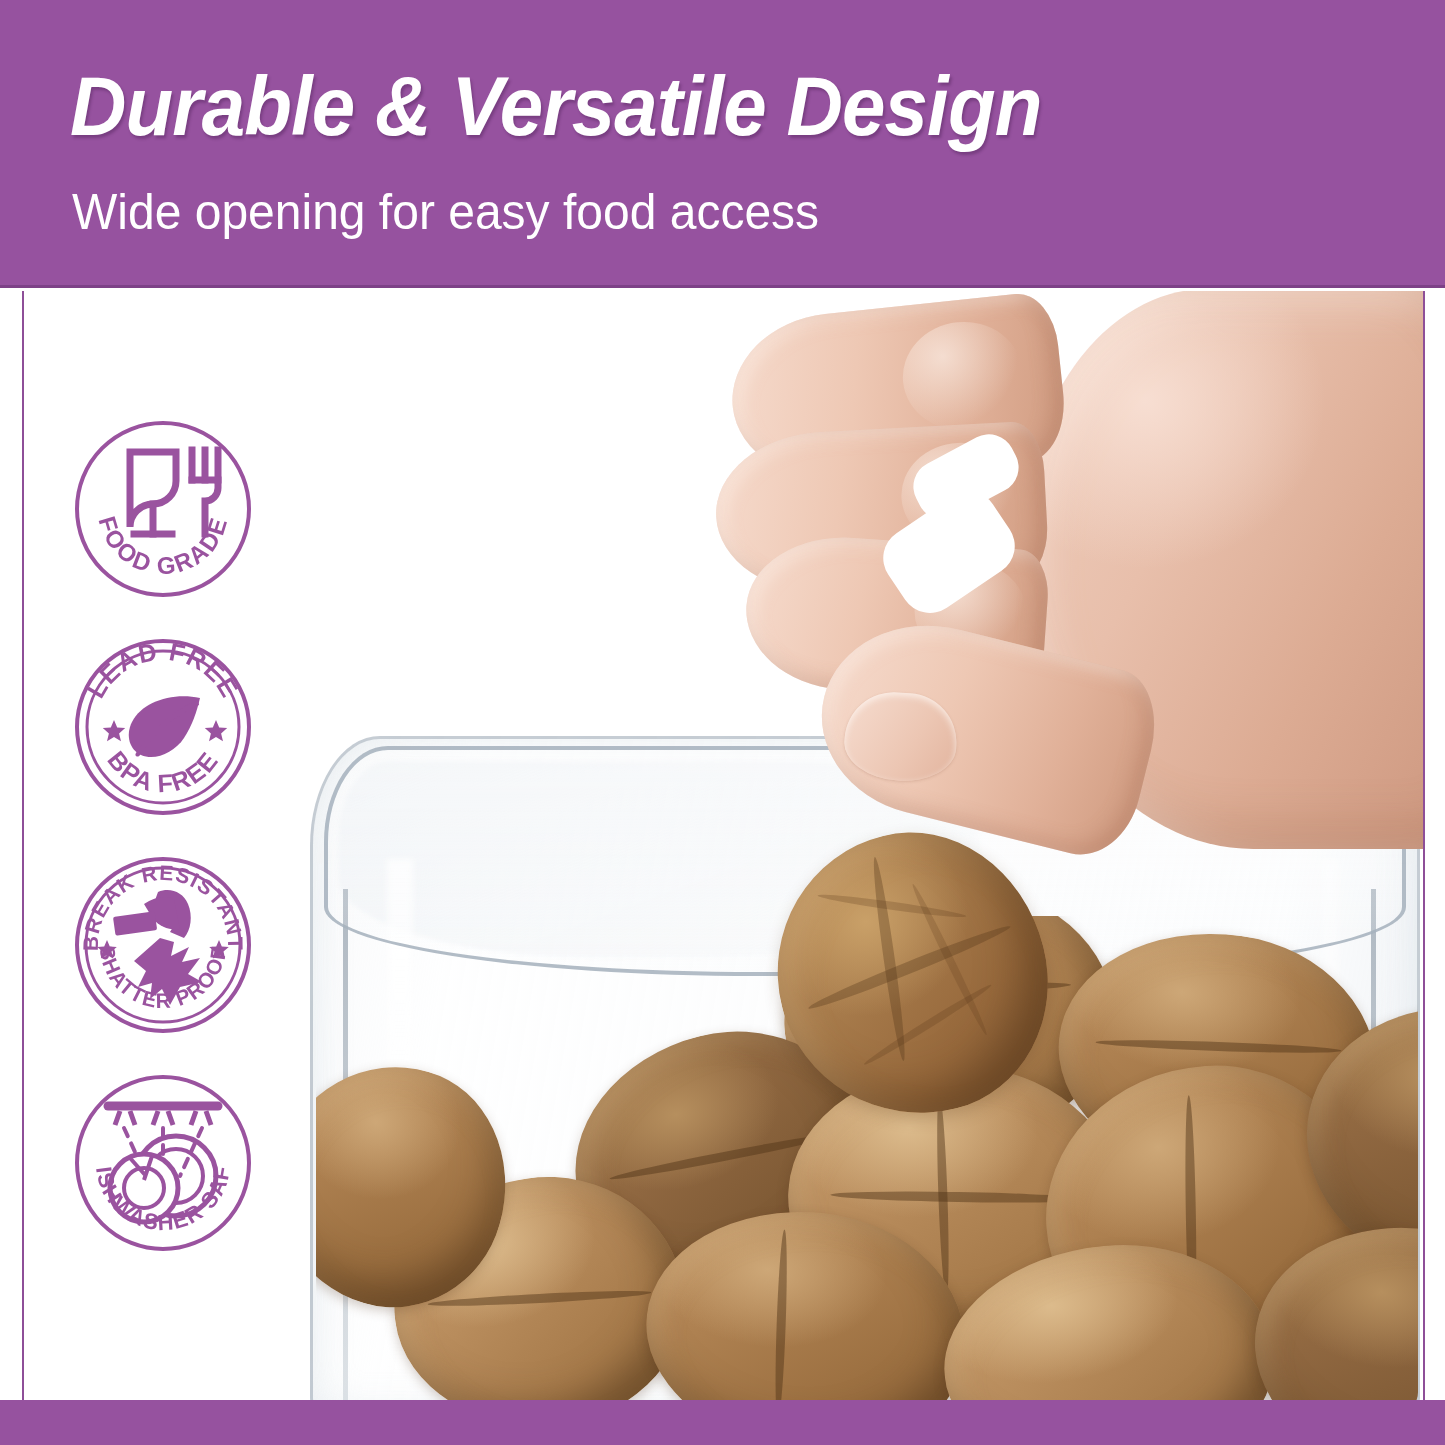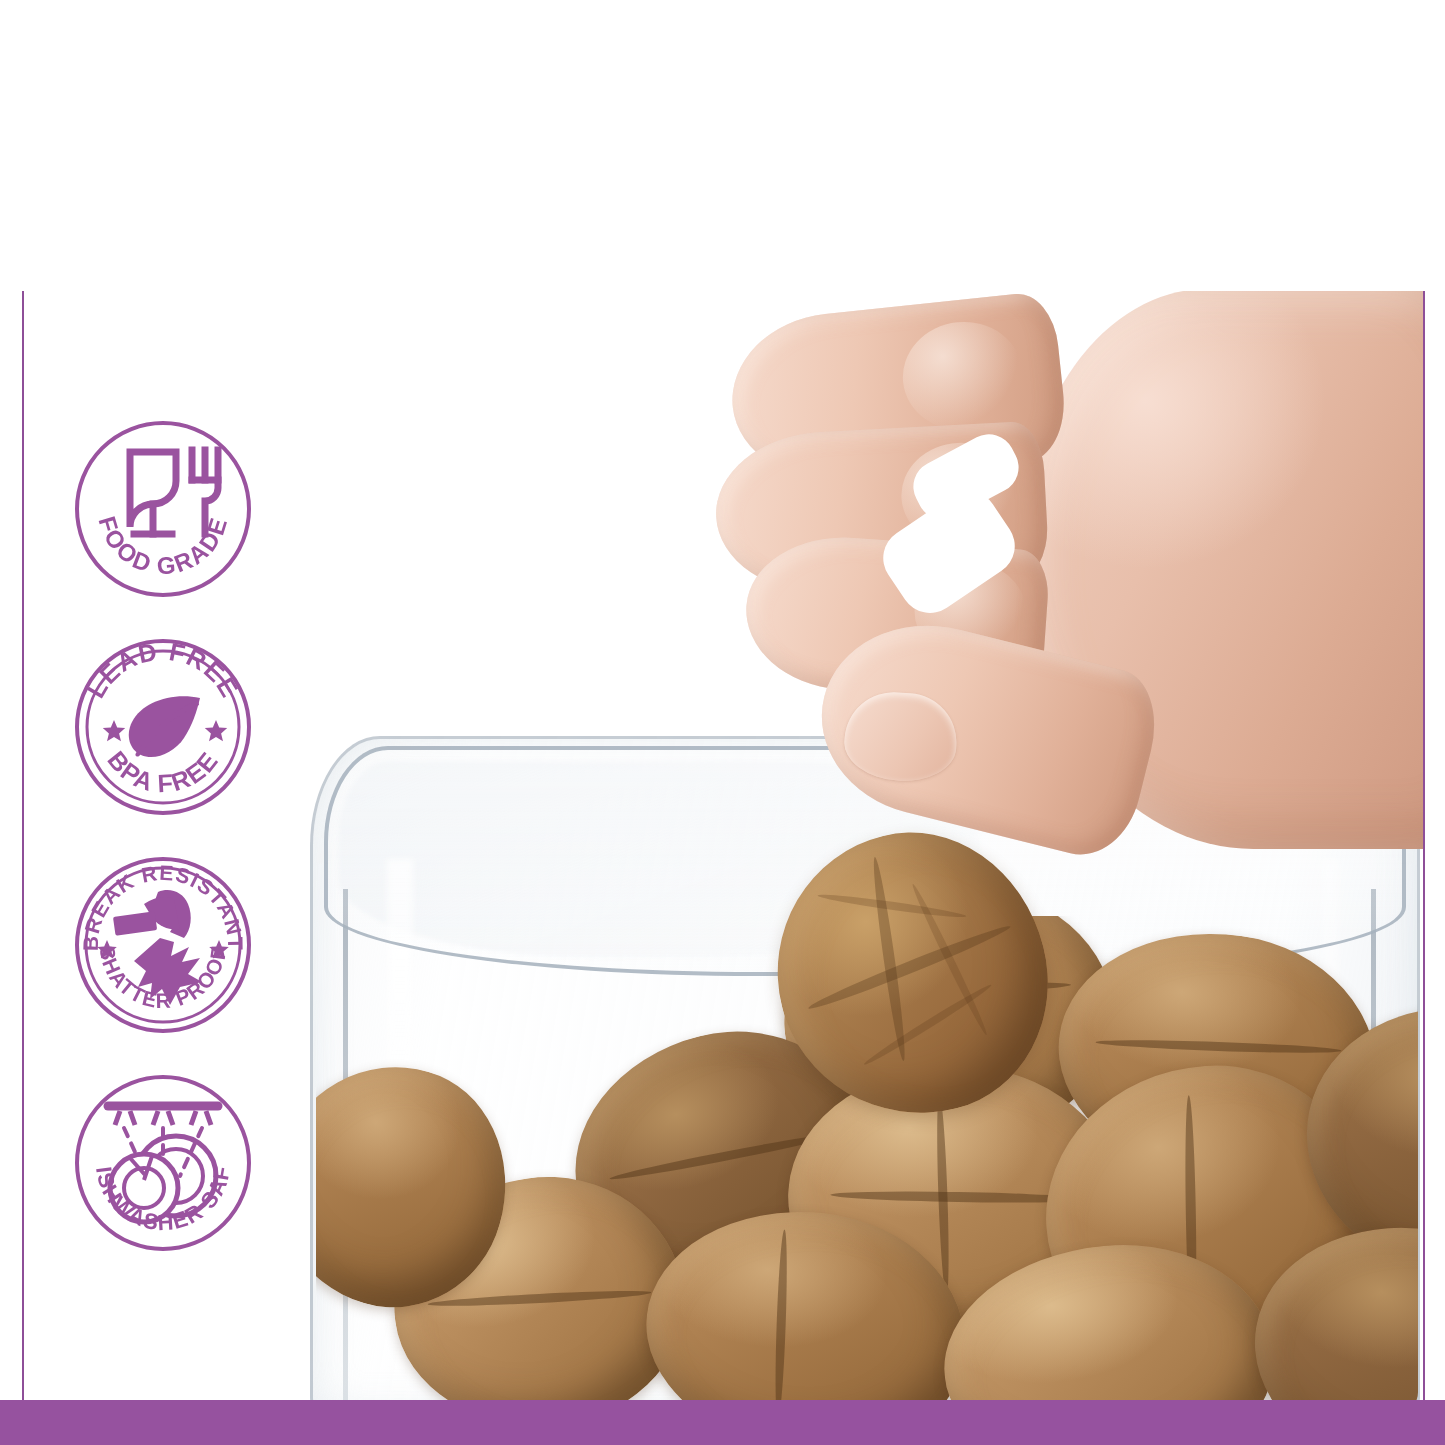--- a/index.html
+++ b/index.html
@@ -220,20 +220,24 @@
   .badge{
     position:relative;width:182px;height:182px;margin-bottom:36px;
   }
   .badge svg{display:block;width:182px;height:182px;}
 </style>
 </head>
 <body>
 
 <div class="canvas">
 
+  <div class="header-band">
+    <div class="header-title">Durable &amp; Versatile Design</div>
+    <div class="header-subtitle">Wide opening for easy food access</div>
+  </div>
 
   <div class="rule-left"></div>
   <div class="rule-right"></div>
 
   <div class="photo-stage">
 
     <div class="jar">
       <div class="jar-body">
         <div class="jar-inner-shade"></div>
         <div class="jar-sheen a"></div>

